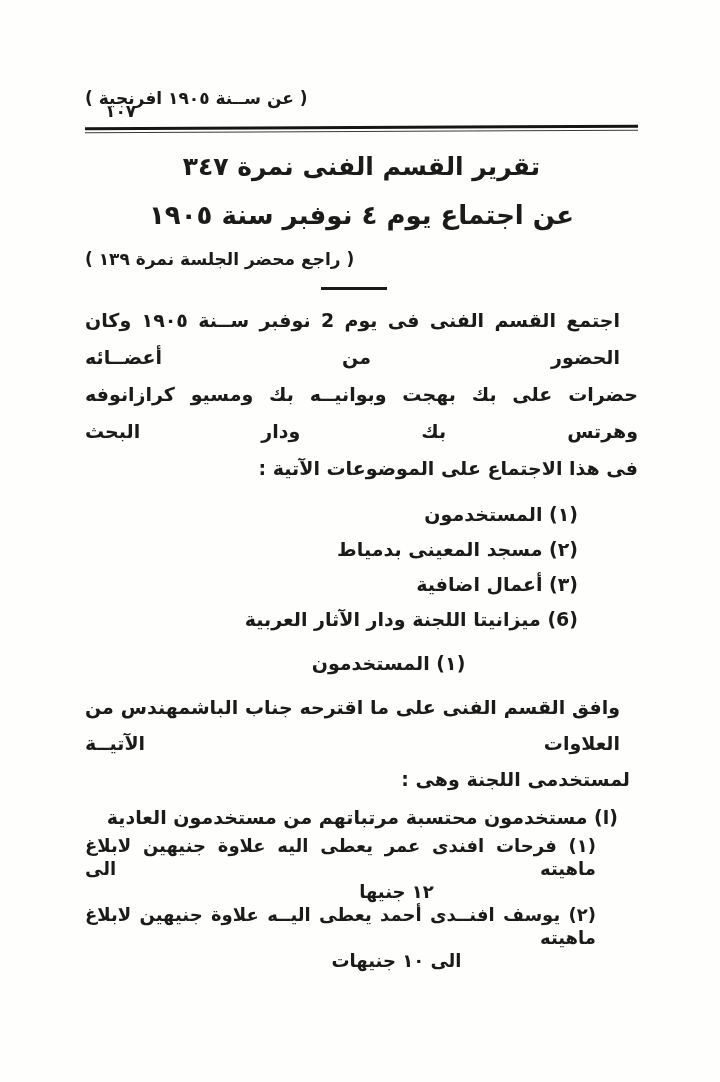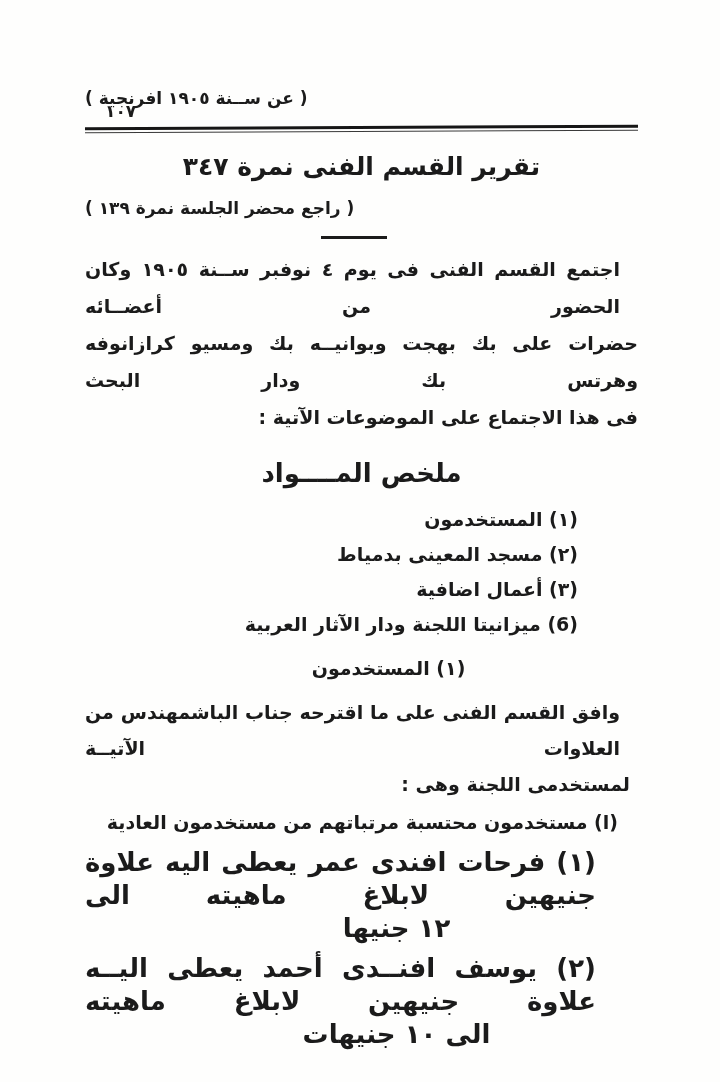--- a/index.html
+++ b/index.html
@@ -118,23 +118,22 @@
     line-height: 36px;
   }
   .item-a {
     margin-top: 4px;
     font-size: 19px;
     line-height: 33px;
     padding-right: 20px;
     white-space: nowrap;
   }
   .sub-item {
-    margin-top: 7px;
-    font-size: 26px;
-    line-height: 33px;
+    font-size: 18px;
+    line-height: 23px;
   }
   .sub-item .l1 {
     padding-right: 42px;
     text-align: justify;
     text-align-last: justify;
   }
   .sub-item .l2 {
     text-align: center;
     padding-left: 70px;
   }
@@ -146,31 +145,31 @@
   <div class="content">
 
     <div class="hdr">
       <div class="hdr-note">( عن ســنة ١٩٠٥ افرنجية )</div>
       <div class="hdr-page">١٠٧</div>
     </div>
 
     <div class="rule"></div>
 
     <div class="t1">تقرير القسم الفنى نمرة ٣٤٧</div>
+    <div class="t2">عن اجتماع يوم ٤ نوفبر سنة ١٩٠٥</div>
     <div class="t3">( راجع محضر الجلسة نمرة ١٣٩ )</div>
 
     <div class="sep"></div>
 
     <div class="intro">
-      <div class="stretch indent-lg">اجتمع القسم الفنى فى يوم ٤ نوفبر ســنة ١٩٠٥ وكان الحضور من أعضــائه</div>
+      <div class="stretch indent-lg">اجتمع القسم الفنى فى يوم 2 نوفبر ســنة ١٩٠٥ وكان الحضور من أعضــائه</div>
       <div class="stretch">حضرات على بك بهجت وبوانيــه بك ومسيو كرازانوفه وهرتس بك ودار البحث</div>
       <div>فى هذا الاجتماع على الموضوعات الآتية :</div>
     </div>
 
-    <div class="mat-heading">ملخص المــــواد</div>
 
     <div class="mat-list">
       <div class="mat-item">(١) المستخدمون</div>
       <div class="mat-item">(٢) مسجد المعينى بدمياط</div>
       <div class="mat-item">(٣) أعمال اضافية</div>
       <div class="mat-item">(6) ميزانيتا اللجنة ودار الآثار العربية</div>
     </div>
 
     <div class="sec-heading">(١) المستخدمون</div>
 

